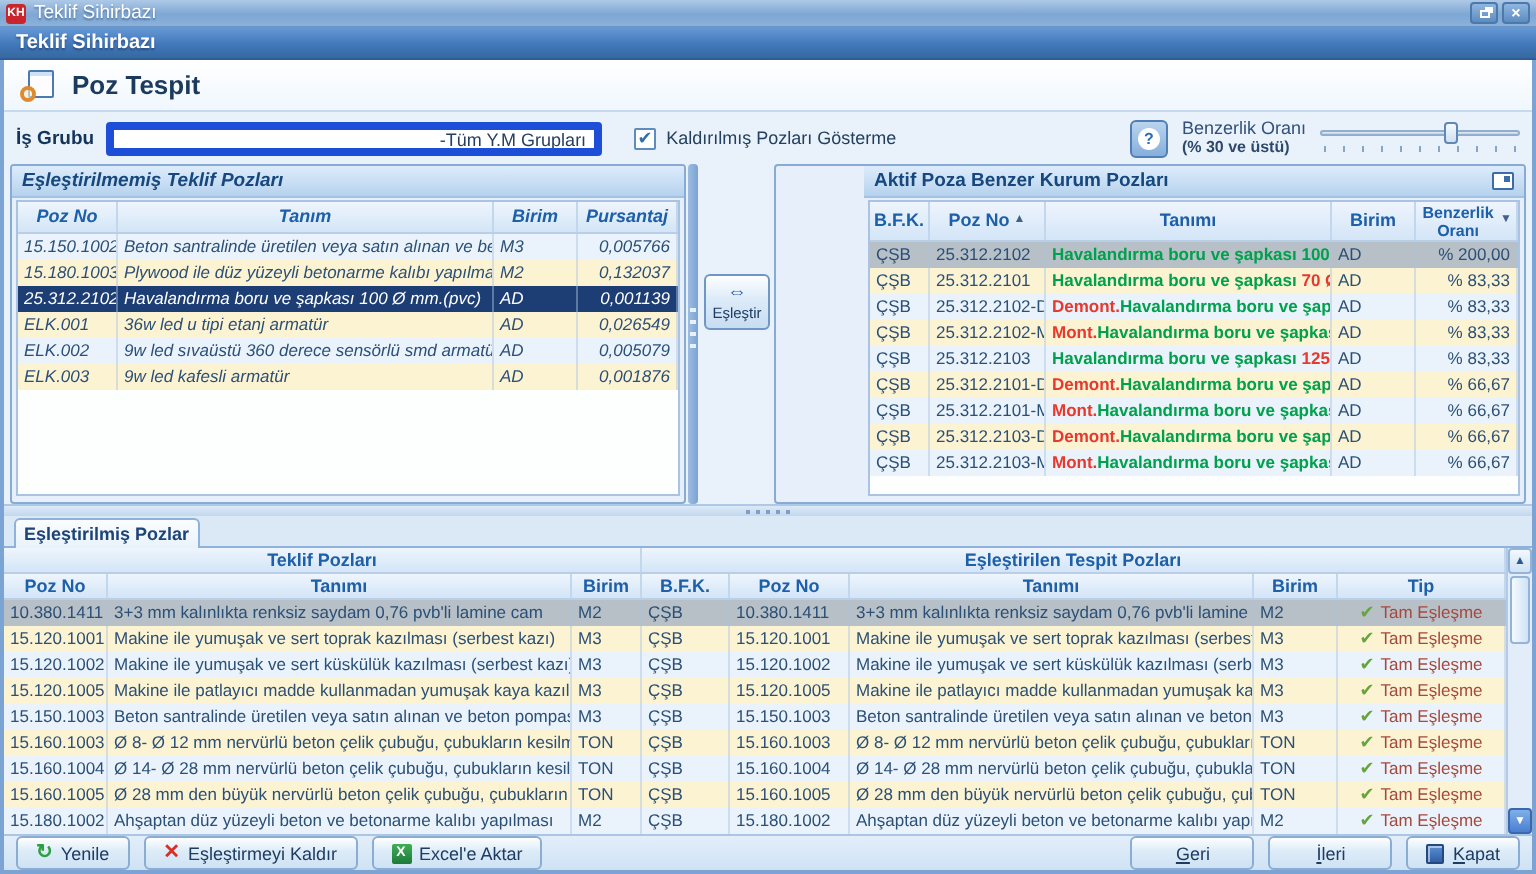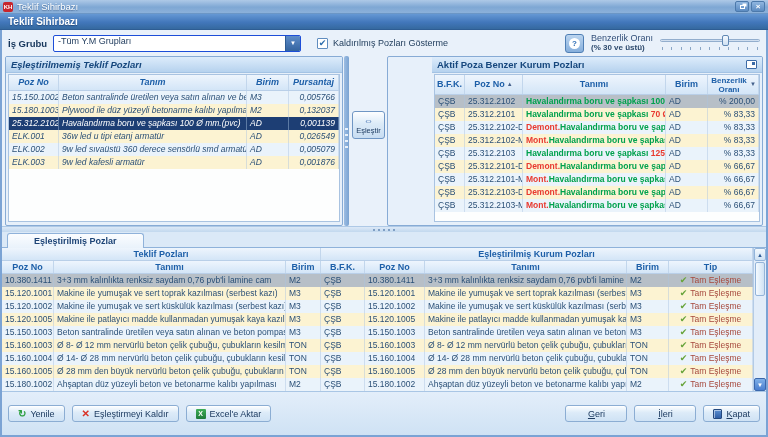--- a/index.html
+++ b/index.html
@@ -22,21 +22,21 @@
   
   .pagehead{height:26px;flex:0 0 26px;background:linear-gradient(#ffffff,#f0f7fd);border-bottom:1px solid #c6daee;display:flex;align-items:center;padding:0 8px;}
   .doc-icon{width:19px;height:16px;position:relative;margin-right:7px;}
   .doc-icon .page{position:absolute;left:4px;top:0;width:13px;height:14px;background:#fdfdff;border:1px solid #4a79b4;border-radius:1px;box-shadow:inset 0 2px 0 #cfe2f4;}
   .doc-icon .lens{position:absolute;left:0;bottom:0;width:8px;height:8px;border:2px solid #e08a2f;border-radius:50%;background:rgba(255,240,210,.6);}
   .page-title{font-size:13px;font-weight:bold;color:#1b3a5e;}
 
   
   .toolbar{height:26px;flex:0 0 26px;display:flex;align-items:center;padding:0 6px;background:#e9f1fa;}
   .lbl{font-size:9.5px;font-weight:bold;color:#14345a;}
-  .combo{width:248px;height:17px;margin-left:6px;background:#fff;border:1px solid #1d4ed8;border-radius:2px;display:flex;align-items:flex-start;overflow:hidden;}
+  .combo{width:248px;height:17px;margin-left:6px;background:#fff;border:4px solid #1d4ed8;border-radius:2px;display:flex;align-items:flex-end;overflow:hidden;flex-direction:column;}
   .combo-text{flex:1;font-size:9px;color:#243f60;padding:0 4px;white-space:nowrap;}
   .combo-btn{width:15px;height:100%;background:linear-gradient(#5d8cc9,#34649f);border-left:1px solid #2d5b92;display:flex;align-items:center;justify-content:center;color:#fff;font-size:6px;}
   .checkbox-wrap{display:flex;align-items:center;margin-left:16px;gap:5px;}
   .checkbox{width:11px;height:11px;background:#fff;border:1px solid #5f8cbf;border-radius:1px;display:flex;align-items:center;justify-content:center;font-size:9px;color:#2f6fae;line-height:9px;}
   .chk-lbl{font-size:9px;color:#24405f;}
   .sim-group{margin-left:auto;display:flex;align-items:center;gap:7px;}
   .help-btn{width:19px;height:19px;border:1px solid #4f7fb5;border-radius:3px;background:linear-gradient(#bad4ef,#86afdc);display:flex;align-items:center;justify-content:center;}
   .qcircle{width:11px;height:11px;border-radius:50%;background:#fff;color:#2b6cb4;font-size:8px;font-weight:bold;display:flex;align-items:center;justify-content:center;}
   .sim-label{display:flex;flex-direction:column;line-height:10px;}
   .sim-l1{font-size:9px;color:#33507а;color:#33507a;}
@@ -89,21 +89,21 @@
   .vsplit{position:absolute;left:1px;top:0;bottom:0;width:5px;background:linear-gradient(90deg,#9dbde2,#7aa3d2);border-radius:2px;}
   .vsplit-grip{position:absolute;left:1px;top:72px;width:3px;height:22px;background:repeating-linear-gradient(#e8f1fa 0 2px,transparent 2px 6px);}
   .match-btn{position:absolute;left:9px;top:55px;width:33px;height:28px;border:1px solid #6f96c4;border-radius:3px;background:linear-gradient(#fdfeff,#dcebf8 45%,#c8ddf2);display:flex;flex-direction:column;align-items:center;justify-content:center;}
   .match-icon{font-size:10px;line-height:10px;color:#2d5fa8;font-weight:bold;}
   .match-label{font-size:7.5px;color:#1e3c61;}
 
   
   .hsplit{height:6px;flex:0 0 6px;background:linear-gradient(#dce9f7,#c2d8ee);position:relative;border-top:1px solid #aec9e6;}
   .hsplit-grip{position:absolute;left:50%;top:2px;width:22px;height:2px;margin-left:-11px;background:repeating-linear-gradient(90deg,#7f9fc4 0 2px,transparent 2px 5px);}
   .tabrow{height:16px;flex:0 0 16px;background:#dbe9f7;display:flex;align-items:flex-end;padding-left:5px;border-bottom:1px solid #8fb2da;}
-  .tab{height:15px;padding:0 26px;background:linear-gradient(#fbfdff,#e9f2fb);border:1px solid #8fb2da;border-bottom:none;border-radius:3px 3px 0 0;display:flex;align-items:center;font-size:9px;font-weight:bold;color:#1d4476;margin-bottom:-1px;}
+  .tab{height:15px;padding:0 4px;background:linear-gradient(#fbfdff,#e9f2fb);border:1px solid #8fb2da;border-bottom:none;border-radius:3px 3px 0 0;display:flex;align-items:center;font-size:9px;font-weight:bold;color:#1d4476;margin-bottom:-1px;}
 
   
   .btable{height:143px;flex:0 0 143px;background:#fff;position:relative;padding-right:13px;display:flex;flex-direction:column;}
   .grow{display:flex;height:13px;flex:0 0 13px;background:linear-gradient(#eef5fd,#d3e5f7);border-bottom:1px solid #b9cfe8;}
   .gcell{font-size:9px;font-weight:bold;color:#1d5fa8;display:flex;align-items:center;justify-content:center;border-right:1px solid #c2d6ec;}
   .g0{width:319px;flex:0 0 319px;}
   .g1{flex:1;}
   .hrow-bottom{height:13px;}
   .bc0{width:52px;flex:0 0 52px;}
   .bc1{width:232px;flex:0 0 232px;}
@@ -149,20 +149,27 @@
         </div>
     </div>
   </div>
 
   <div class="subheader">
     <div class="subheader-text">Teklif Sihirbazı</div>
   </div>
 
   <div class="body">
 
+    <div class="pagehead">
+      <div class="doc-icon">
+          <span class="page"></span>
+          <span class="lens"></span>
+        </div>
+      <div class="page-title">Poz Tespit</div>
+    </div>
 
     <div class="toolbar">
       <span class="lbl">İş Grubu</span>
       <div class="combo">
         <span class="combo-text">-Tüm Y.M Grupları</span>
         <span class="combo-btn">▼</span>
       </div>
       <div class="checkbox-wrap">
         <span class="checkbox">✔</span>
         <span class="chk-lbl">Kaldırılmış Pozları Gösterme</span>
@@ -350,21 +357,21 @@
         <span class="hsplit-grip"></span>
       </div>
 
     <div class="tabrow">
       <div class="tab">Eşleştirilmiş Pozlar</div>
     </div>
 
     <div class="btable">
       <div class="grow">
         <div class="gcell g0">Teklif Pozları</div>
-        <div class="gcell g1">Eşleştirilmiş Kurum Pozları</div>
+        <div class="gcell g1">Eşleştirilen Tespit Pozları</div>
       </div>
       <div class="hrow hrow-bottom">
         <div class="hcell bc0">Poz No</div>
         <div class="hcell bc1">Tanımı</div>
         <div class="hcell bc2">Birim</div>
         <div class="hcell bc3">B.F.K.</div>
         <div class="hcell bc4">Poz No</div>
         <div class="hcell bc5">Tanımı</div>
         <div class="hcell bc6">Birim</div>
         <div class="hcell bc7">Tip</div>

